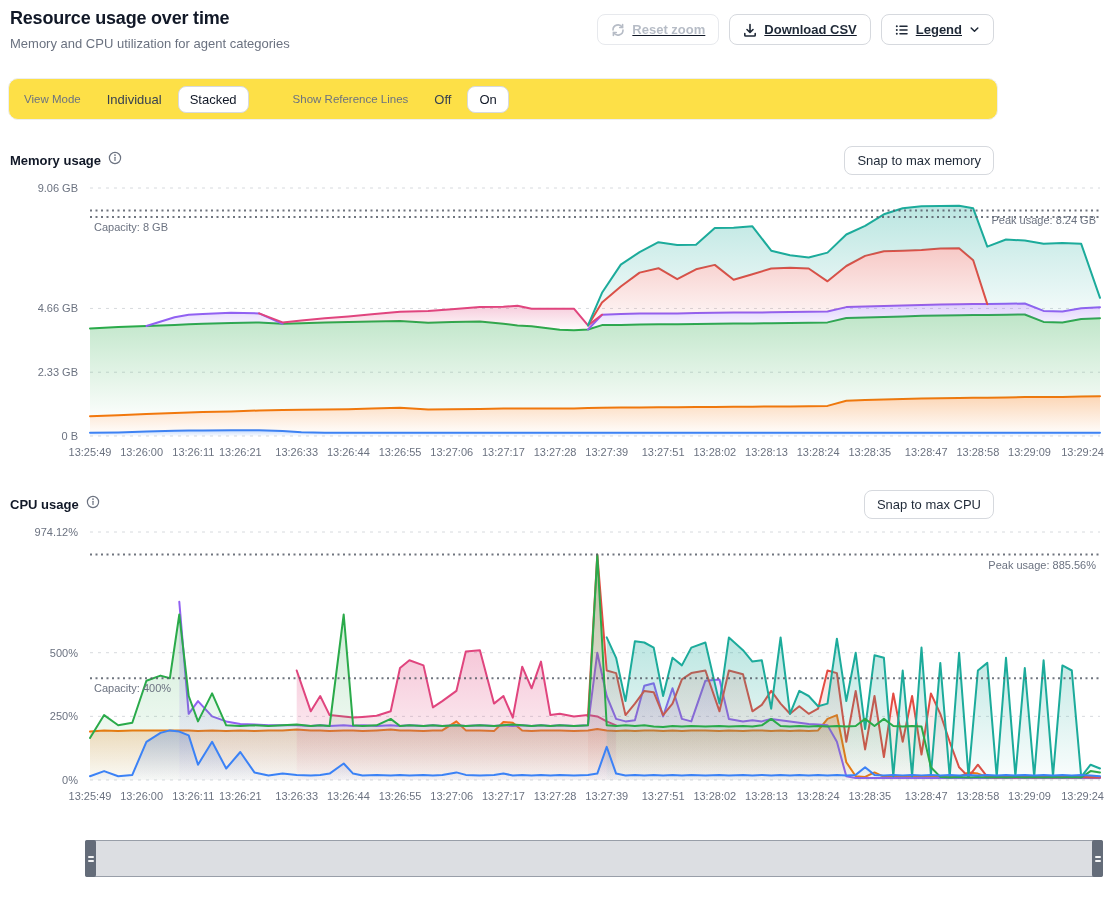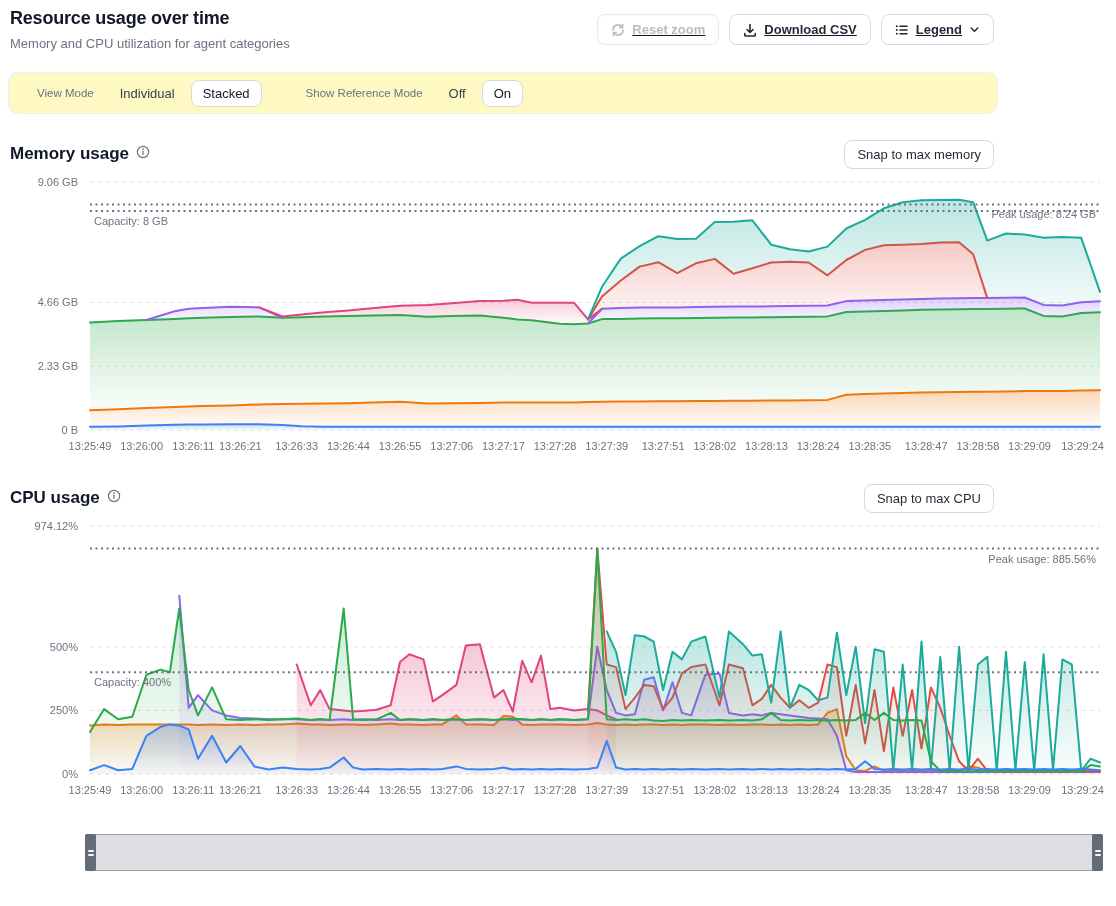--- a/index.html
+++ b/index.html
@@ -8,32 +8,32 @@
 
   .top-header { display:flex; justify-content:space-between; align-items:flex-start; padding:8px 12px 0 10px; }
   .page-title { font-size:18px; font-weight:700; letter-spacing:-0.2px; }
   .page-subtitle { font-size:13px; color:#6b7280; margin-top:7px; }
   .header-buttons { display:flex; gap:10px; align-items:center; margin-top:6px;text-decoration:underline; }
   .btn { display:inline-flex; align-items:center; gap:7px; background:#fff; border:1px solid #d6d9de; border-radius:8px;
          padding:7px 13px; font-size:13px; font-weight:600; color:#1f2937; cursor:pointer; font-family:inherit; }
   .btn.disabled { color:#b6bcc6; border-color:#e7e9ed; cursor:default; }
   .btn svg { display:block; }
 
-  .controls-bar { margin:21px 8px 0 8px; background:#fef9c3; border:1px solid #eceef1; border-radius:10px;
-                  display:flex; align-items:center; gap:14px; padding:9px 28px; height:42px; }
+  .controls-bar { margin:27px 8px 0 8px; background:#fde047; border:1px solid #eceef1; border-radius:10px;
+                  display:flex; align-items:center; gap:14px; padding:9px 15px; height:42px; }
   .ctl-label { font-size:11.5px; color:#6b7280; }
   .seg { display:flex; align-items:center; gap:4px; }
   .seg-opt { font-size:13px; color:#374151; padding:5px 11px; border-radius:8px; border:1px solid transparent; cursor:pointer; background:transparent; font-family:inherit; }
   .seg-opt.selected { background:#fff; border-color:#d6d9de; color:#111827; }
   .ctl-gap { width:16px; }
 
   .chart-section { margin-top:24px; }
   .chart-header { display:flex; justify-content:space-between; align-items:center; padding:0 12px 0 10px; height:32px; }
   .chart-title-wrap { display:flex; align-items:center; gap:7px; }
-  .chart-title { font-size:17px; font-weight:700; }
+  .chart-title { font-size:13px; font-weight:700; }
   .snap-btn { background:#fff; border:1px solid #d6d9de; border-radius:8px; padding:6px 12px; font-size:13px; font-weight:400; color:#1f2937; cursor:pointer; font-family:inherit; }
   svg.chart { display:block; margin-top:4px; }
 
   .brush { position:relative; margin:32px 13px 18px 85px; width:1018px; height:37px;
            background:#dcdee2; border:1px solid #989ea8; border-radius:2px; }
   .brush-handle { position:absolute; top:-1px; width:11px; height:37px; background:#646c79; border-radius:2px;
                   display:flex; flex-direction:column; justify-content:center; align-items:center; gap:2px; cursor:ew-resize; }
   .brush-handle.left { left:-1px; } .brush-handle.right { right:-1px; }
   .grip { width:6px; height:2px; background:#f4f5f6; border-radius:1px; }
 </style>
@@ -82,21 +82,21 @@
     </div>
   </div>
 
   <div class="controls-bar">
     <span class="ctl-label">View Mode</span>
     <div class="seg">
       <button class="seg-opt">Individual</button>
       <button class="seg-opt selected">Stacked</button>
     </div>
     <span class="ctl-gap"></span>
-    <span class="ctl-label">Show Reference Mode</span>
+    <span class="ctl-label">Show Reference Lines</span>
     <div class="seg">
       <button class="seg-opt">Off</button>
       <button class="seg-opt selected">On</button>
     </div>
   </div>
 
   <section class="chart-section">
     <div class="chart-header">
       <div class="chart-title-wrap">
         <span class="chart-title">Memory usage</span>

